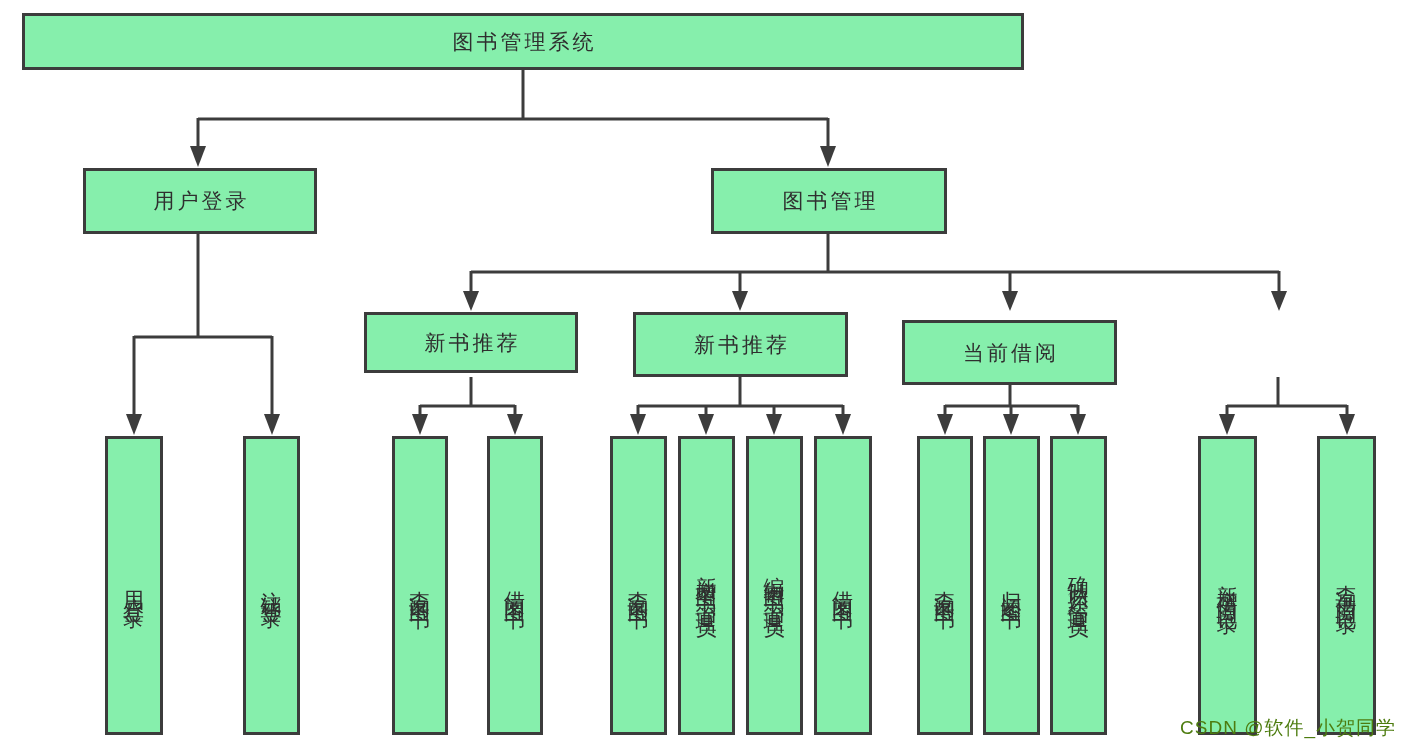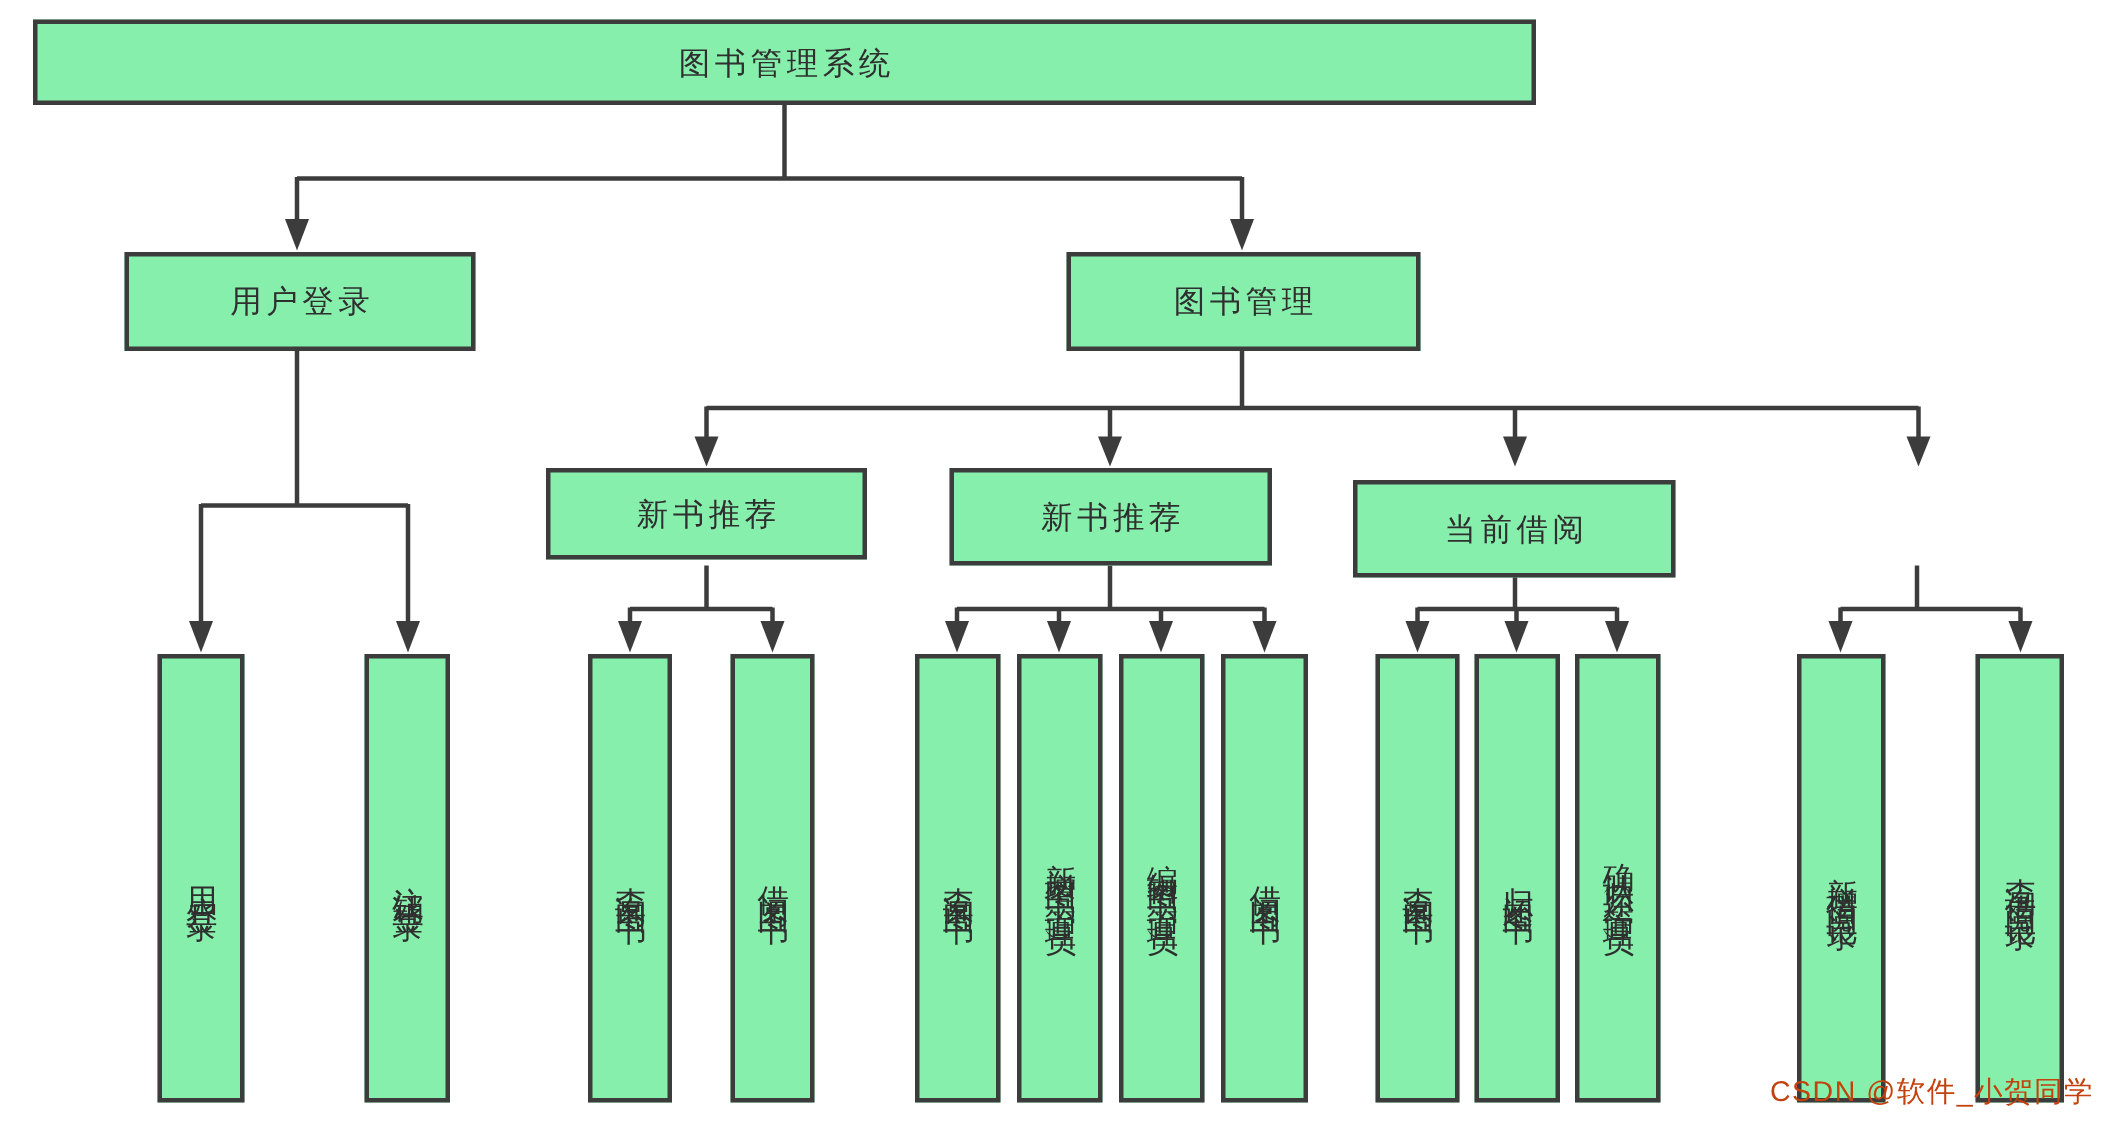--- a/index.html
+++ b/index.html
@@ -47,21 +47,21 @@
     letter-spacing: 6px;
     line-height: 1.0;
     white-space: nowrap;
   }
   .watermark {
     position: absolute;
     right: 9px;
     bottom: 6px;
     z-index: 3;
     font-size: 19px;
-    color: #c2410c;
+    color: #4d7c0f;
     letter-spacing: 1px;
     white-space: nowrap;
   }
 </style>
 </head>
 <body>
 
 <div class="canvas">
 
   <svg class="connectors" viewBox="0 0 1405 747" xmlns="http://www.w3.org/2000/svg">

